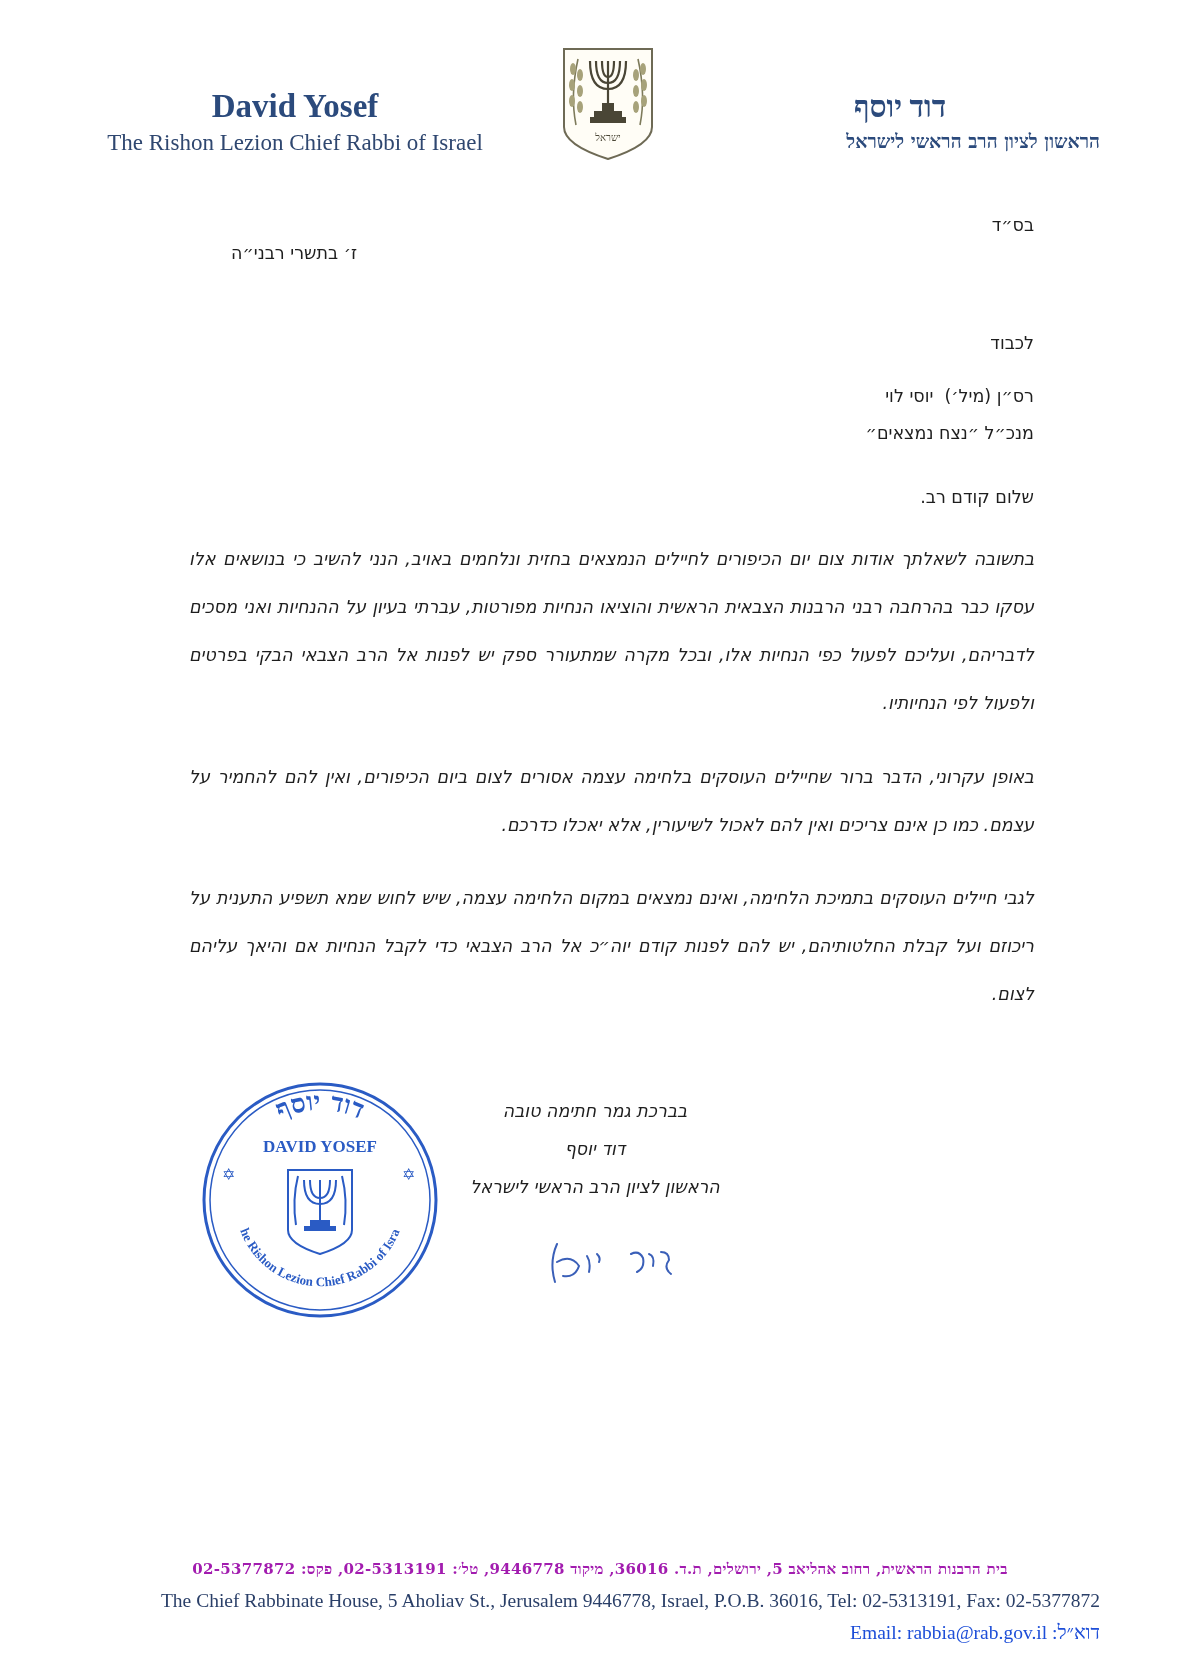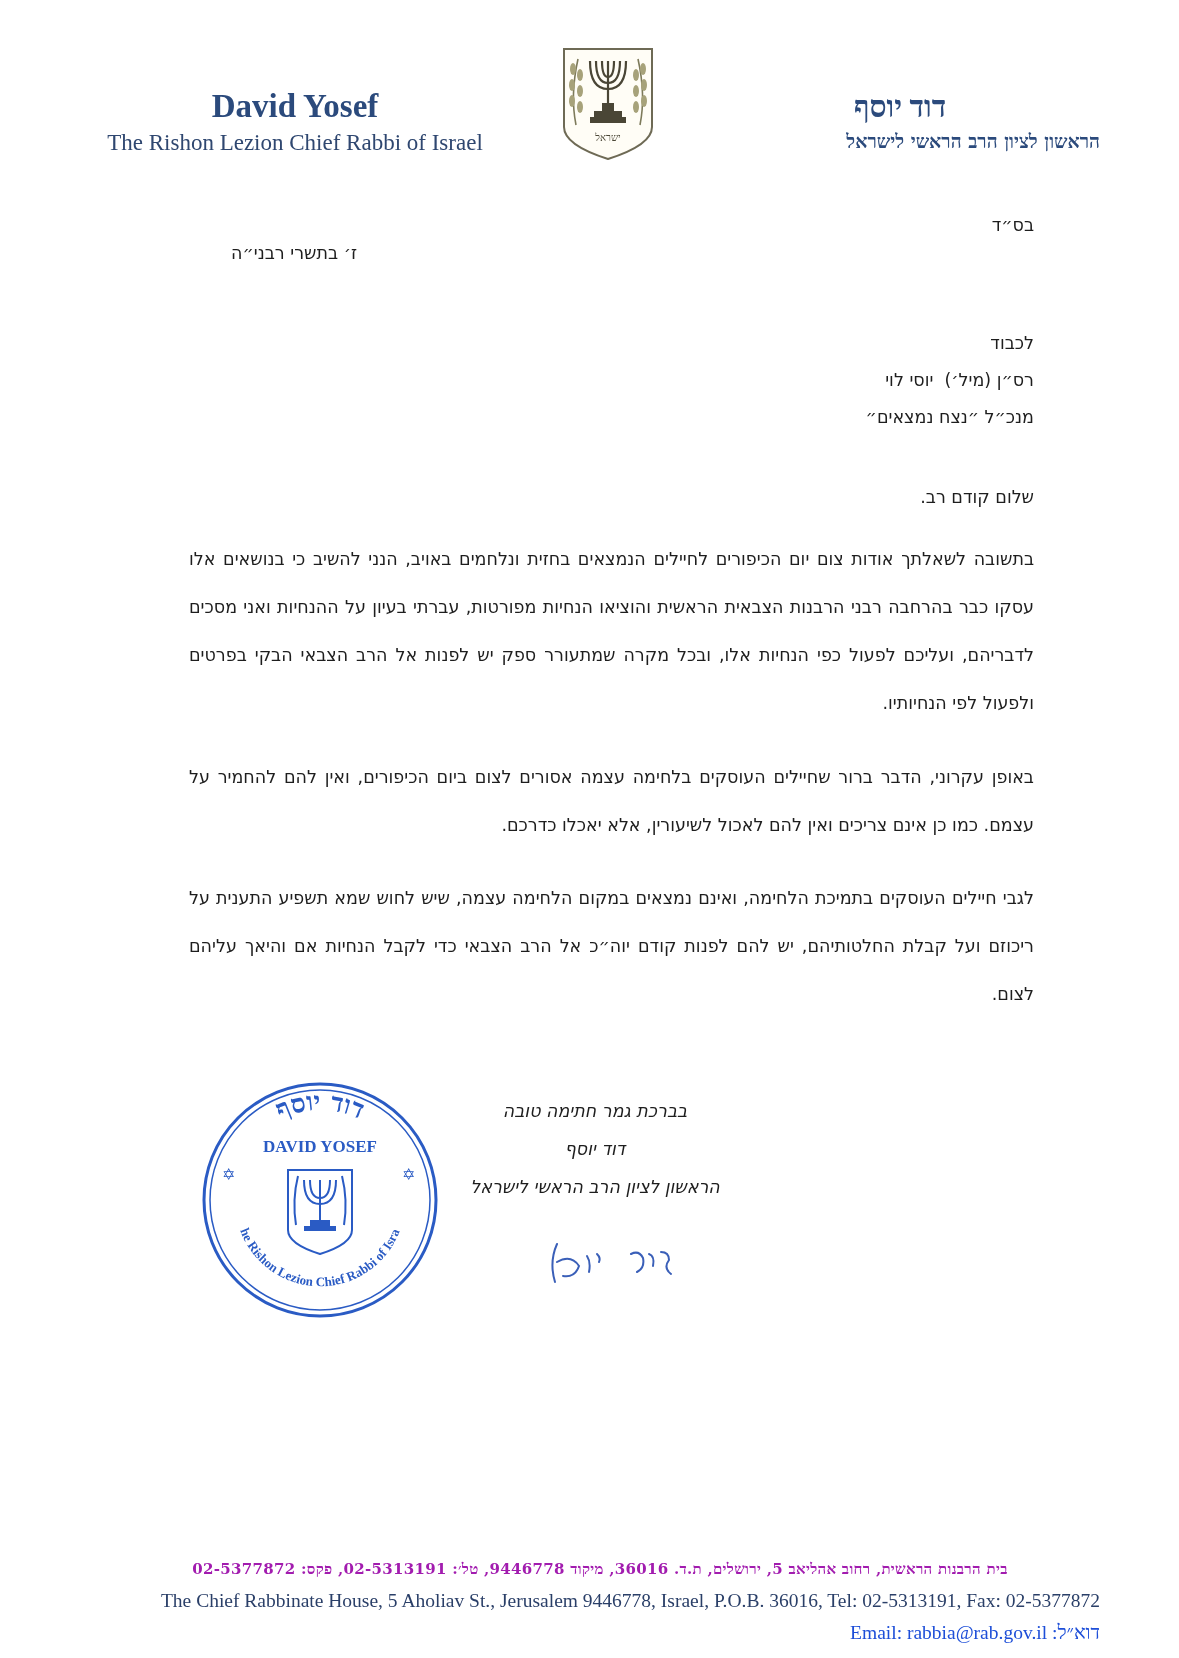--- a/index.html
+++ b/index.html
@@ -13,21 +13,21 @@
   .lh-he-title { left: 780px; top: 130px; width: 320px; text-align: right; font-family: "DejaVu Serif", serif; font-weight: bold; font-size: 19px; color: #2b4a7c; direction: rtl; }
   .emblem { left: 560px; top: 45px; width: 96px; height: 118px; }
 
   
   .rtl { direction: rtl; text-align: right; }
   .txt { font-family: "DejaVu Sans", sans-serif; font-size: 17.5px; color: #1e1e1e; }
   .bsd { right: 145px; top: 215px; }
   .date { right: 822px; top: 243px; }
   .recip { right: 145px; top: 325px; line-height: 37px; }
   .greet { right: 145px; top: 487px; }
-  .para { right: 145px; width: 845px; line-height: 48px; text-align: justify; text-align-last: right; }
+  .para { right: 145px; width: 845px; line-height: 48px; text-align: justify; text-align-last: right; font-style: italic; }
   .p1 { top: 535px; }
   .p2 { top: 753px; }
   .p3 { top: 874px; }
 
   
   .sig { left: 430px; width: 330px; top: 1092px; text-align: center; line-height: 38px; direction: rtl; font-style: italic; }
   .handsig { left: 535px; top: 1232px; width: 170px; height: 60px; }
   .stamp { left: 200px; top: 1080px; width: 240px; height: 240px; }
 
   
@@ -78,21 +78,21 @@
 </div>
 
 <div class="abs lh-he-name">דוד יוסף</div>
 <div class="abs lh-he-title">הראשון לציון הרב הראשי לישראל</div>
 
 <div class="abs txt rtl bsd">בס״ד</div>
 <div class="abs txt rtl date">ז׳ בתשרי רבני״ה</div>
 
 <div class="abs txt rtl recip">
   <div>לכבוד</div>
-  <div style="white-space:pre;">רס״ן (מיל׳)  יוסי לוי</div>
+  <div style="white-space:pre;margin-top:16px;">רס״ן (מיל׳)  יוסי לוי</div>
   <div>מנכ״ל ״נצח נמצאים״</div>
 </div>
 
 <div class="abs txt rtl greet">שלום קודם רב.</div>
 
 <div class="abs txt rtl para p1">בתשובה לשאלתך אודות צום יום הכיפורים לחיילים הנמצאים בחזית ונלחמים באויב, הנני להשיב כי בנושאים אלו עסקו כבר בהרחבה רבני הרבנות הצבאית הראשית והוציאו הנחיות מפורטות, עברתי בעיון על ההנחיות ואני מסכים לדבריהם, ועליכם לפעול כפי הנחיות אלו, ובכל מקרה שמתעורר ספק יש לפנות אל הרב הצבאי הבקי בפרטים ולפעול לפי הנחיותיו.</div>
 <div class="abs txt rtl para p2">באופן עקרוני, הדבר ברור שחיילים העוסקים בלחימה עצמה אסורים לצום ביום הכיפורים, ואין להם להחמיר על עצמם. כמו כן אינם צריכים ואין להם לאכול לשיעורין, אלא יאכלו כדרכם.</div>
 <div class="abs txt rtl para p3">לגבי חיילים העוסקים בתמיכת הלחימה, ואינם נמצאים במקום הלחימה עצמה, שיש לחוש שמא תשפיע התענית על ריכוזם ועל קבלת החלטותיהם, יש להם לפנות קודם יוה״כ אל הרב הצבאי כדי לקבל הנחיות אם והיאך עליהם לצום.</div>
 
 <div class="abs stamp">

